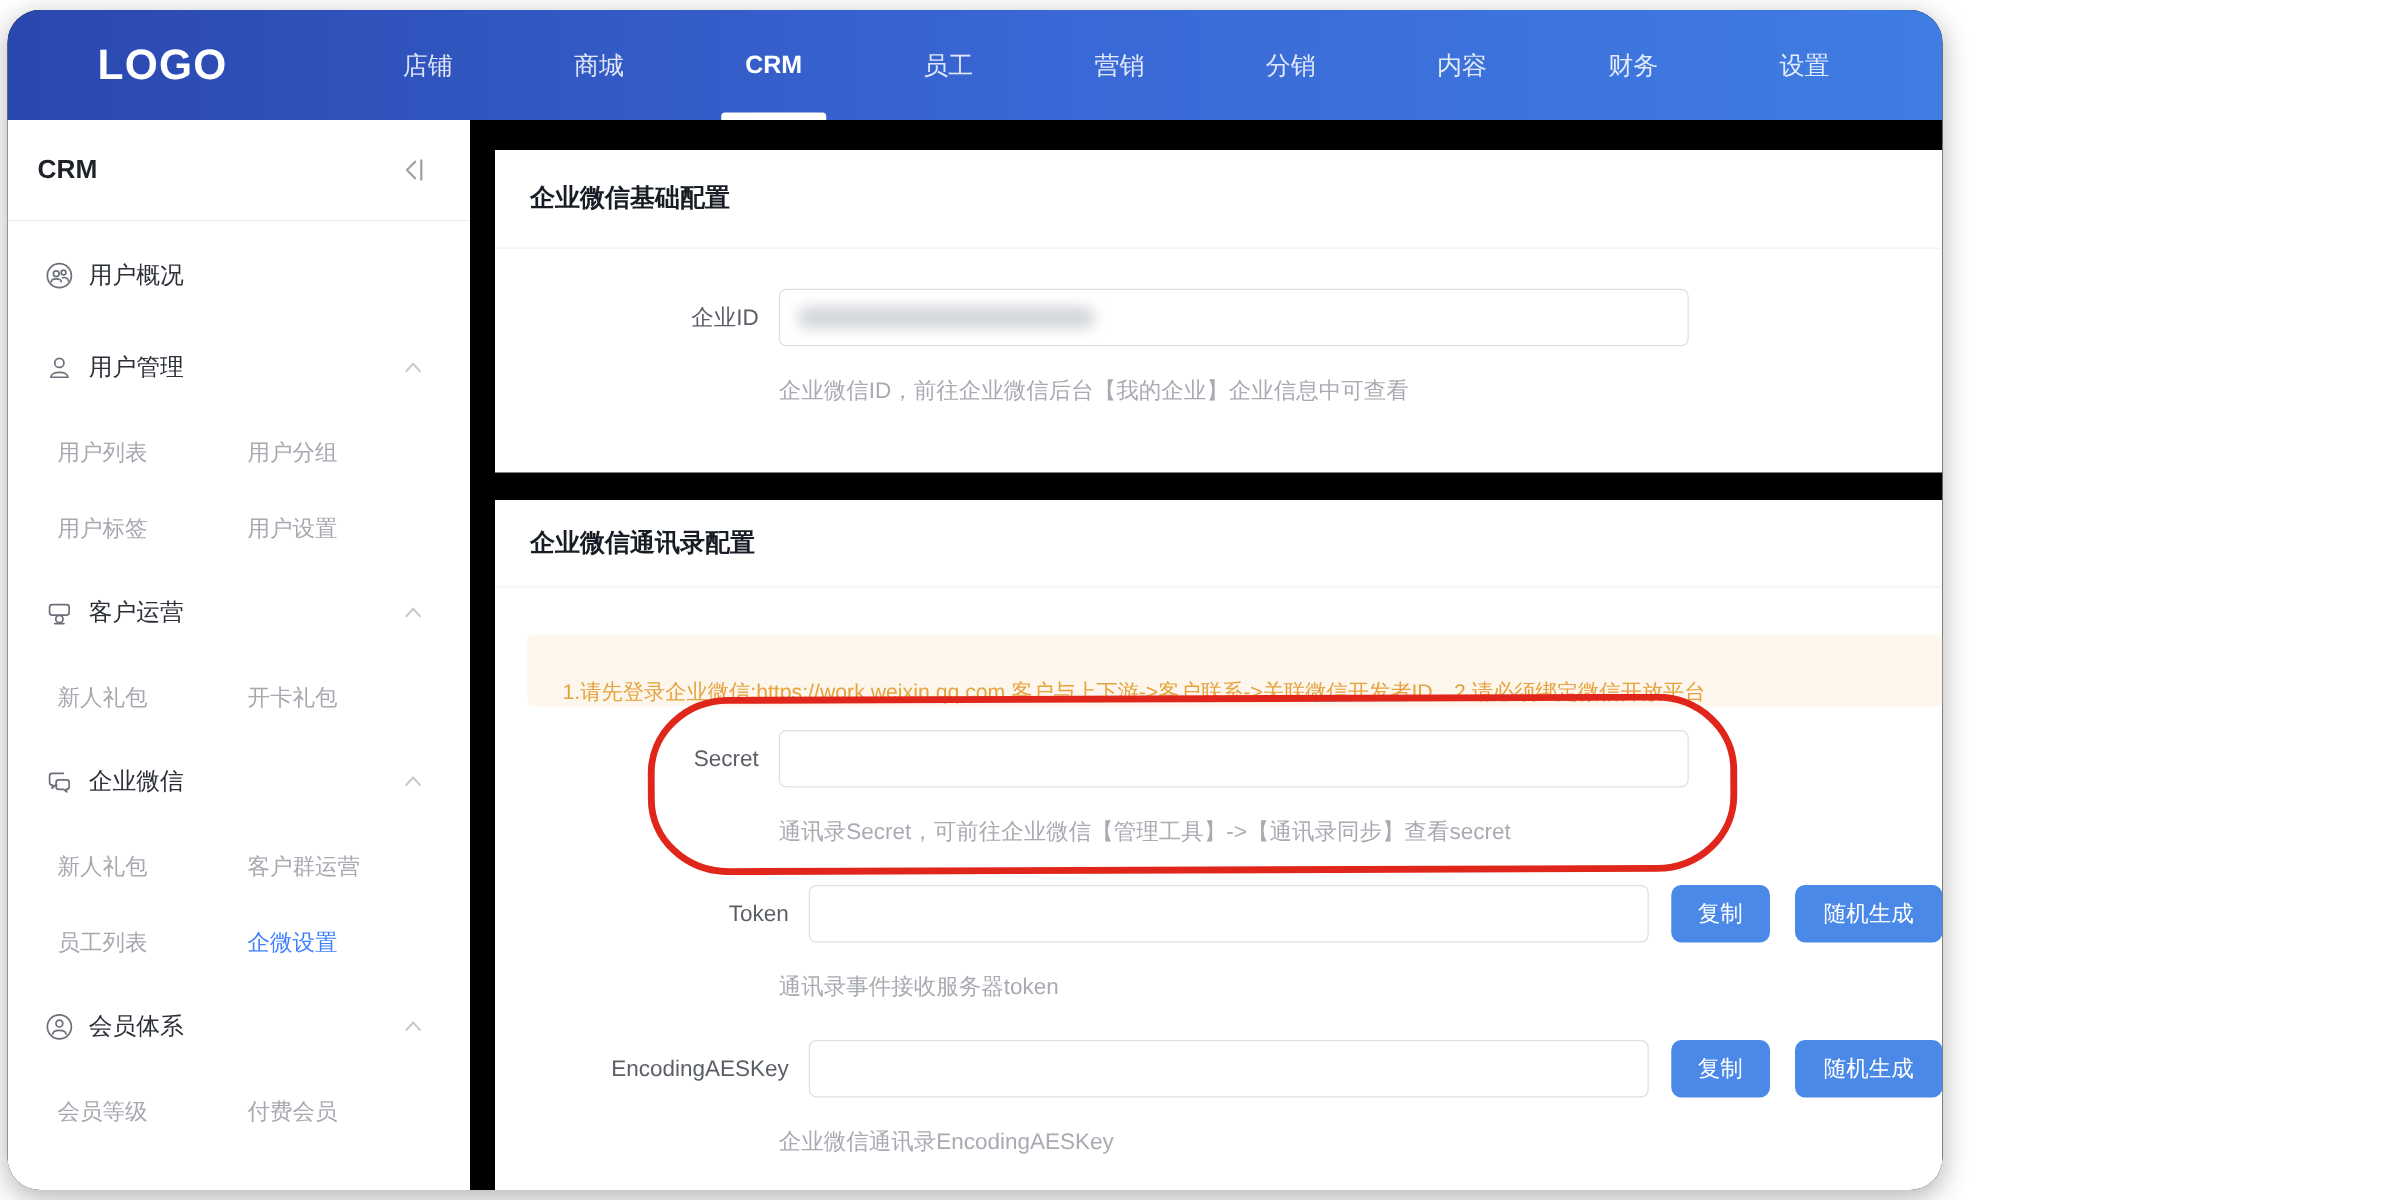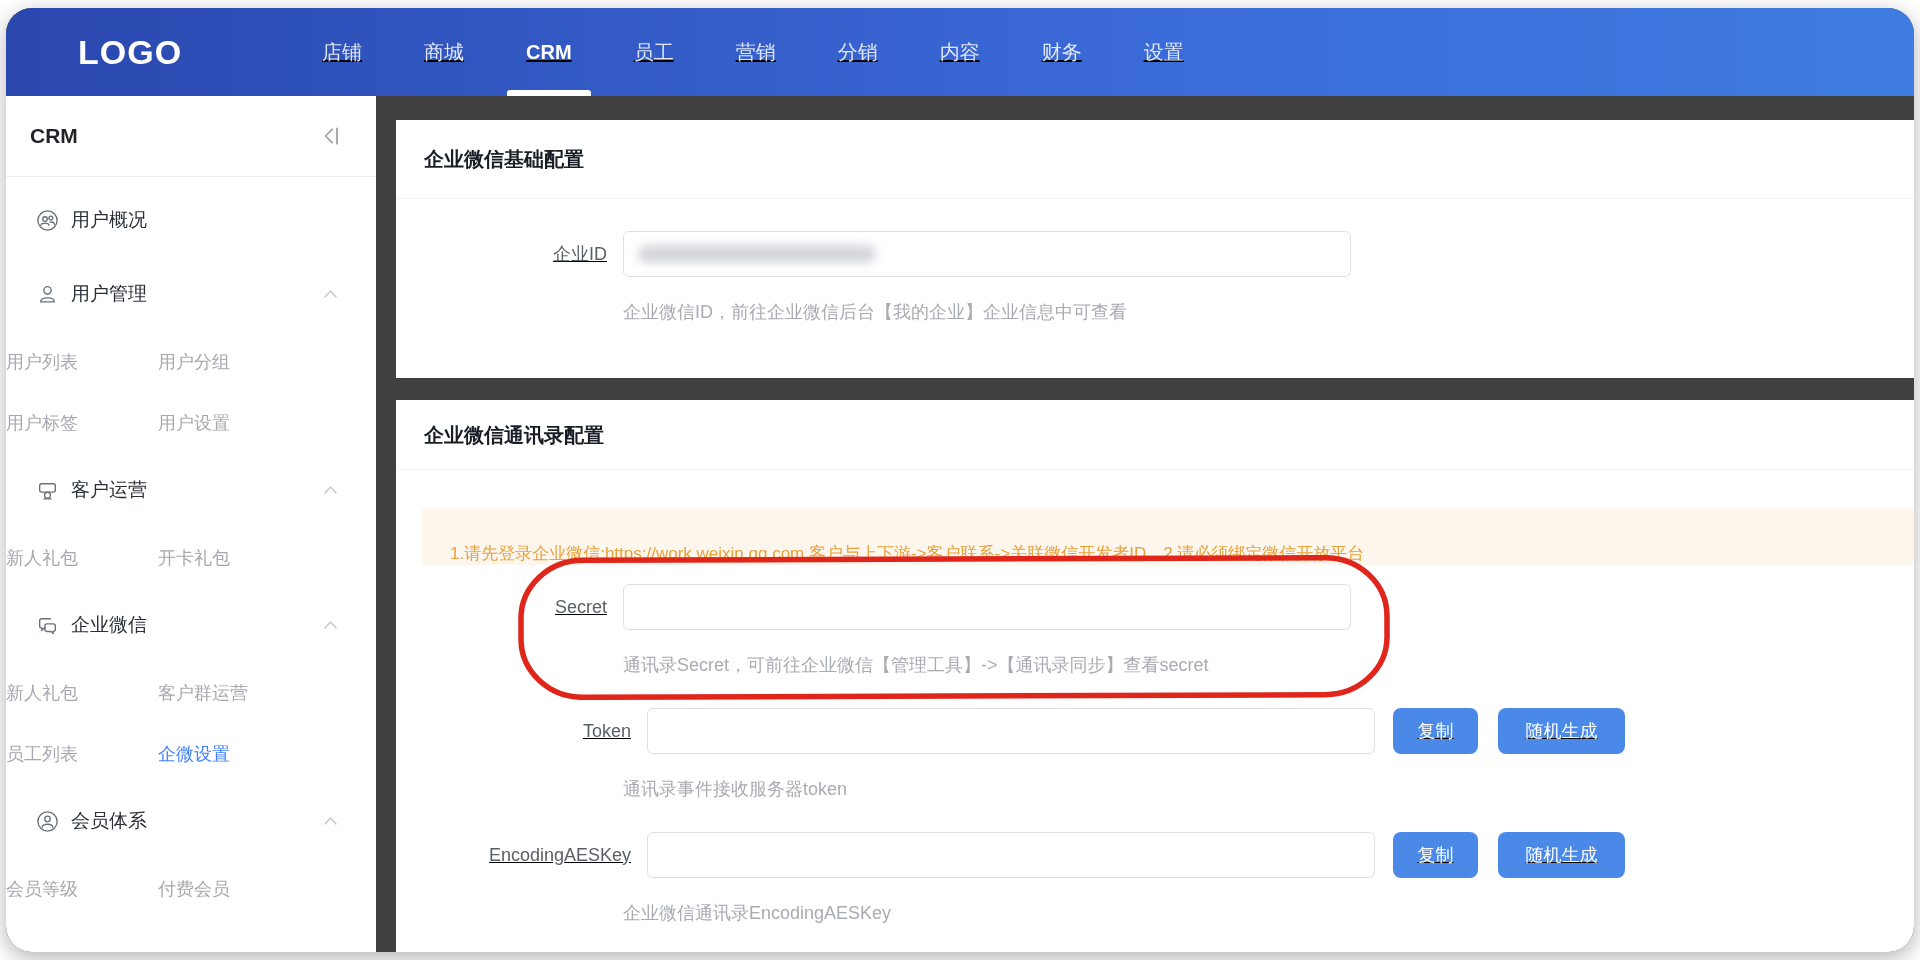--- a/index.html
+++ b/index.html
@@ -1,65 +1,65 @@
 <!DOCTYPE html>
 <html><head>
 <meta charset="utf-8">
 <style>
   html,body{margin:0;padding:0;background:#ffffff;width:1920px;height:960px;overflow:hidden;
     font-family:"Liberation Sans","DejaVu Sans",sans-serif;}
   *{box-sizing:border-box;}
 
-  .window{position:absolute;left:6px;top:8px;width:1908px;height:944px;border-radius:26px;
-    overflow:hidden;background:#404040;box-shadow:0 6px 22px rgba(0,0,0,0.30);}
+  .window{position:absolute;left:6px;top:8px;width:1548px;height:944px;border-radius:26px;
+    overflow:hidden;background:#000000;box-shadow:0 6px 22px rgba(0,0,0,0.30);}
 
   
   .topnav{position:absolute;top:0;left:0;right:0;height:88px;
     background:linear-gradient(90deg,#2a47ae 0%,#3a68d6 55%,#3f7de2 100%);
     display:flex;align-items:center;}
   .logo{margin-left:72px;color:#fff;font-size:34px;font-weight:bold;letter-spacing:1px;}
-  .nav-items{display:flex;margin-left:140px;height:100%;align-items:center;gap:62px;text-decoration:underline;}
+  .nav-items{display:flex;margin-left:140px;height:100%;align-items:center;gap:97px;}
   .nav-item{position:relative;height:100%;display:flex;align-items:center;
     color:rgba(255,255,255,0.85);font-size:20px;cursor:pointer;white-space:nowrap;}
   .nav-item.active{color:#ffffff;font-weight:bold;}
   .nav-item.active::after{content:"";position:absolute;left:50%;transform:translateX(-50%);
     bottom:0;width:84px;height:6px;background:#ffffff;border-radius:3px 3px 0 0;}
 
   
   .sidebar{position:absolute;top:88px;left:0;bottom:0;width:370px;background:#ffffff;}
   .side-head{height:80px;display:flex;align-items:center;padding:0 34px 0 24px;}
   .side-title{font-size:21px;font-weight:bold;color:#1f2329;flex:1;}
   .collapse-btn{width:22px;height:22px;color:#9ca0a8;cursor:pointer;}
   .side-divider{height:1px;background:#ebedf0;margin:0 0 6px 0;}
   .side-item{height:74px;display:flex;align-items:center;padding:0 38px 0 30px;cursor:pointer;}
   .side-icon{width:23px;height:23px;margin-right:12px;color:#6b7078;flex:0 0 auto;}
   .side-label{font-size:19px;color:#2b2f38;flex:1;}
   .caret{width:15px;height:10px;color:#c5c8ce;}
-  .side-subrow{height:61px;display:flex;align-items:center;}
+  .side-subrow{height:61px;display:flex;align-items:center;margin-left:40px;}
   .side-sub{font-size:18px;color:#a6a9b0;cursor:pointer;}
   .side-sub.c1{width:152px;}
   .side-sub.active{color:#4080ff;}
 
   
   .content{position:absolute;top:88px;left:370px;right:0;bottom:0;overflow:hidden;}
   .card{position:absolute;left:20px;right:0;background:#ffffff;}
   .card1{top:24px;height:258px;}
   .card2{top:304px;bottom:-30px;}
   .card-title{padding:24px 0 0 28px;font-size:20px;font-weight:bold;color:#181c25;line-height:30px;}
   .card2 .card-title{padding-top:20px;}
   .card-divider{height:1px;background:#f0f1f3;margin-top:24px;}
   .card2 .card-divider{margin-top:19px;}
 
   .notice{margin:38px 0 0 26px;height:57px;background:#fdf6ec;border-radius:4px;
     display:flex;align-items:flex-end;padding-left:28px;}
   .notice-text{color:#e6a23c;font-size:17px;}
 
   .form{margin-top:19px;}
   .card1 .form{margin-top:32px;}
-  .form-row{display:flex;align-items:center;text-decoration:underline;}
+  .form-row{display:flex;align-items:center;}
   .form-row + .hint{margin-top:24px;}
   .form-label{flex:0 0 211px;text-align:right;font-size:18px;color:#5a5e66;padding-right:0;}
   .input-box{margin-left:16px;width:728px;height:46px;border:1px solid #dcdfe6;border-radius:6px;
     background:#fff;display:flex;align-items:center;}
   .masked-value{margin-left:14px;width:238px;height:18px;background:#c9ccd2;border-radius:9px;
     filter:blur(5px);opacity:0.8;}
   .hint{margin-left:227px;font-size:18px;color:#a8abb2;line-height:22px;}
   .hint + .form-row{margin-top:32px;margin-left:24px;}
   .btn{height:46px;border:none;border-radius:8px;background:#4a89e8;color:#fff;font-size:18px;
     cursor:pointer;font-family:inherit;}

